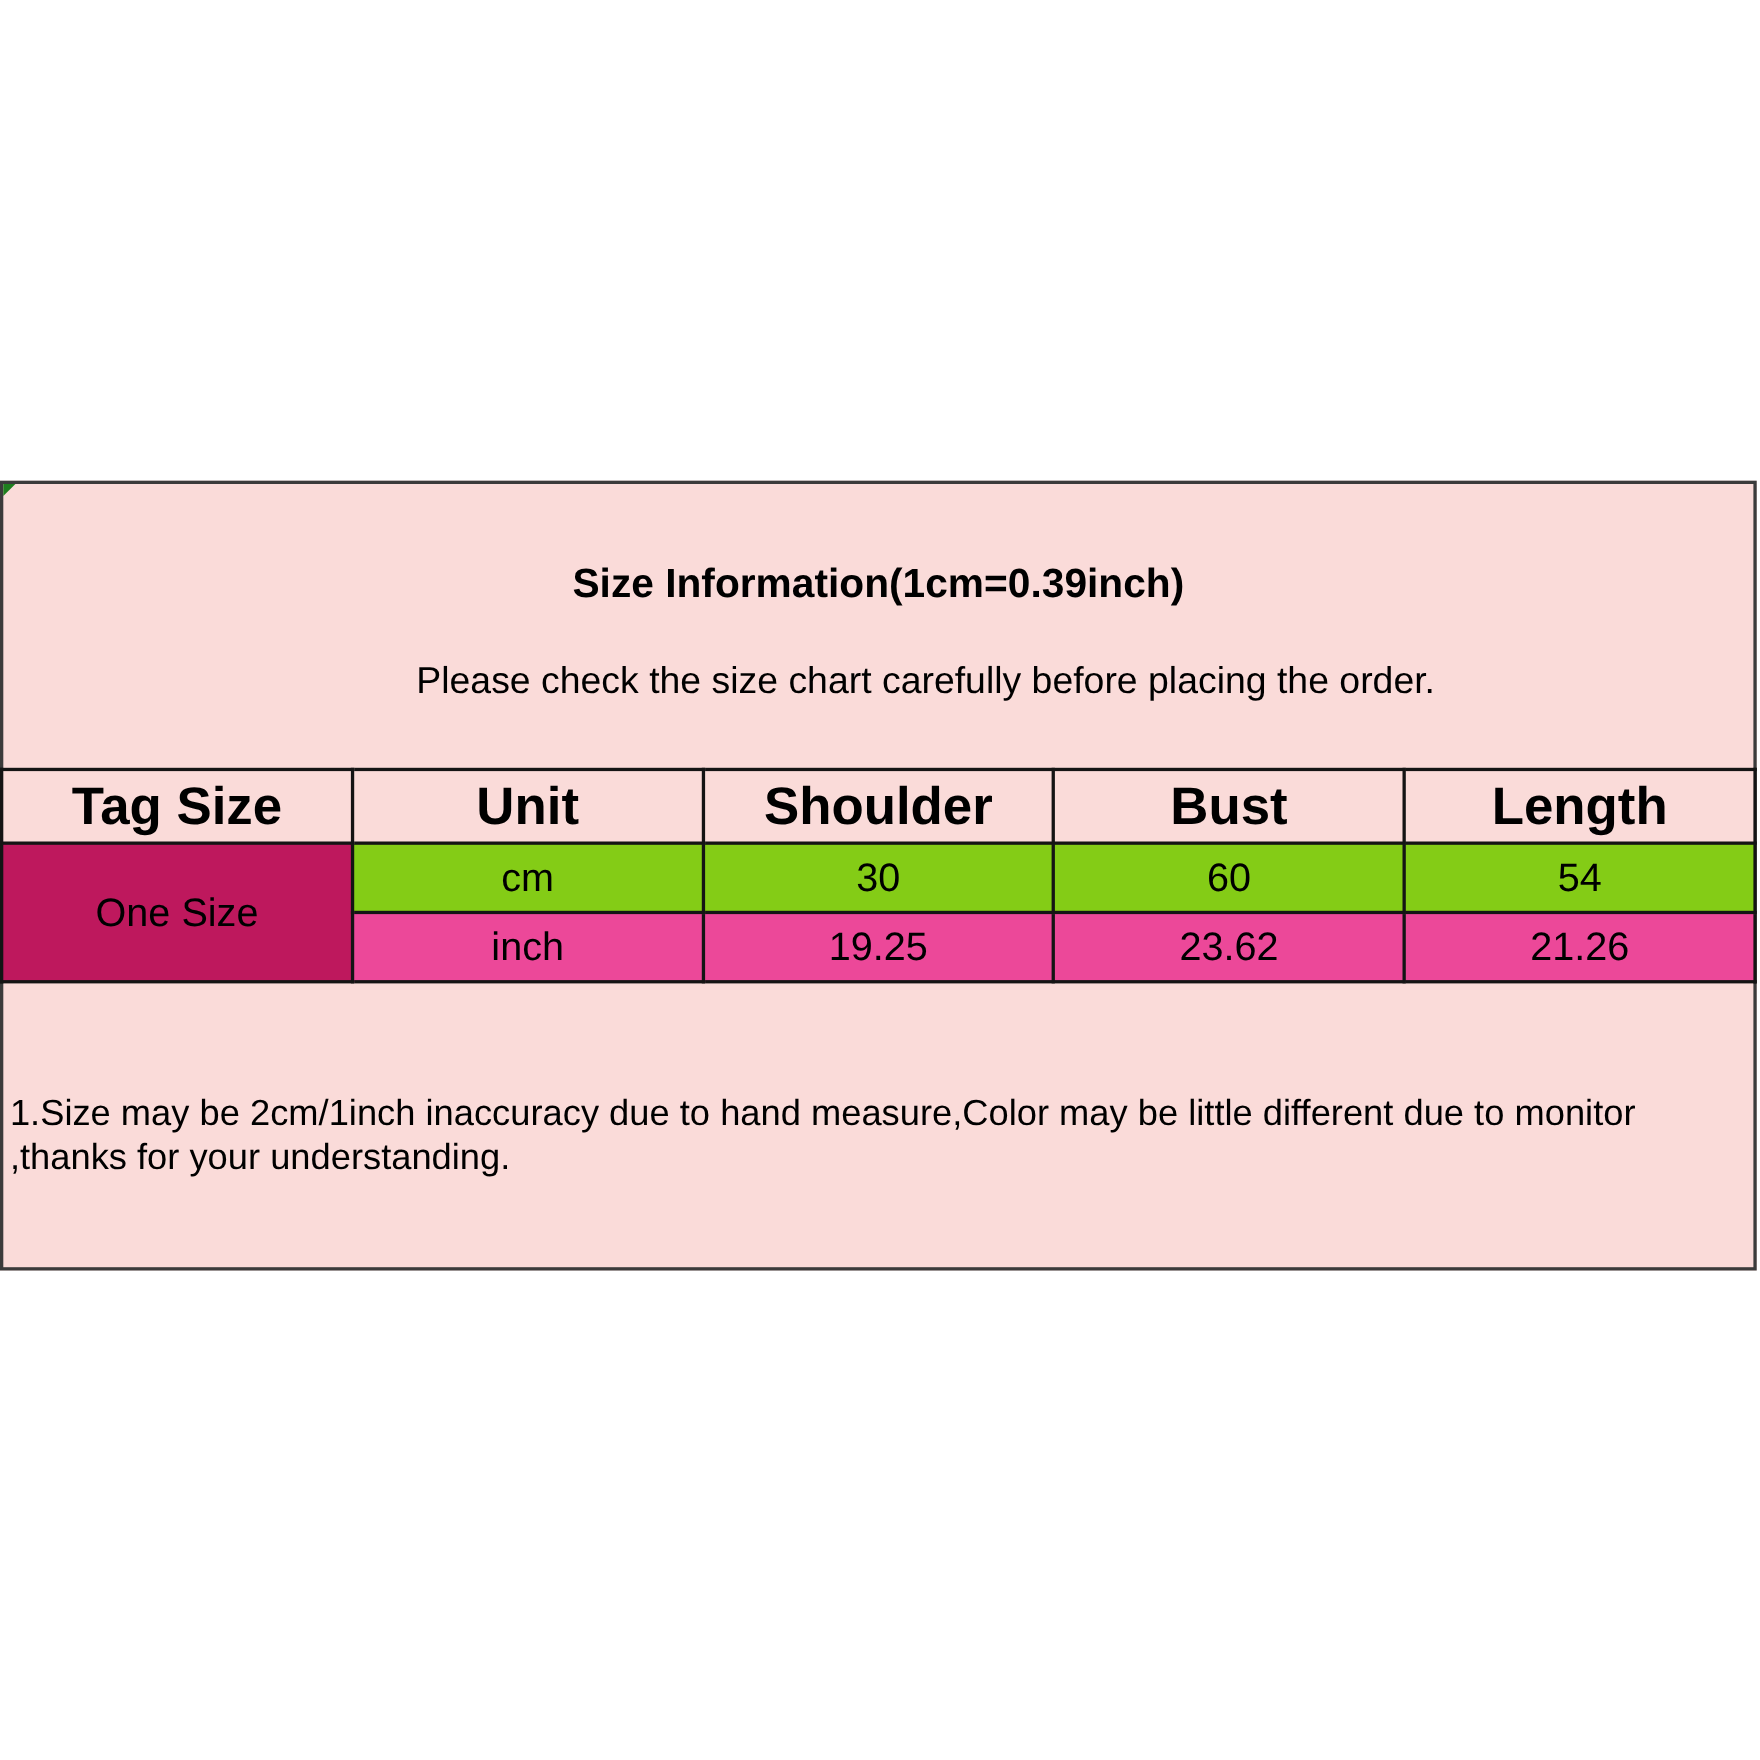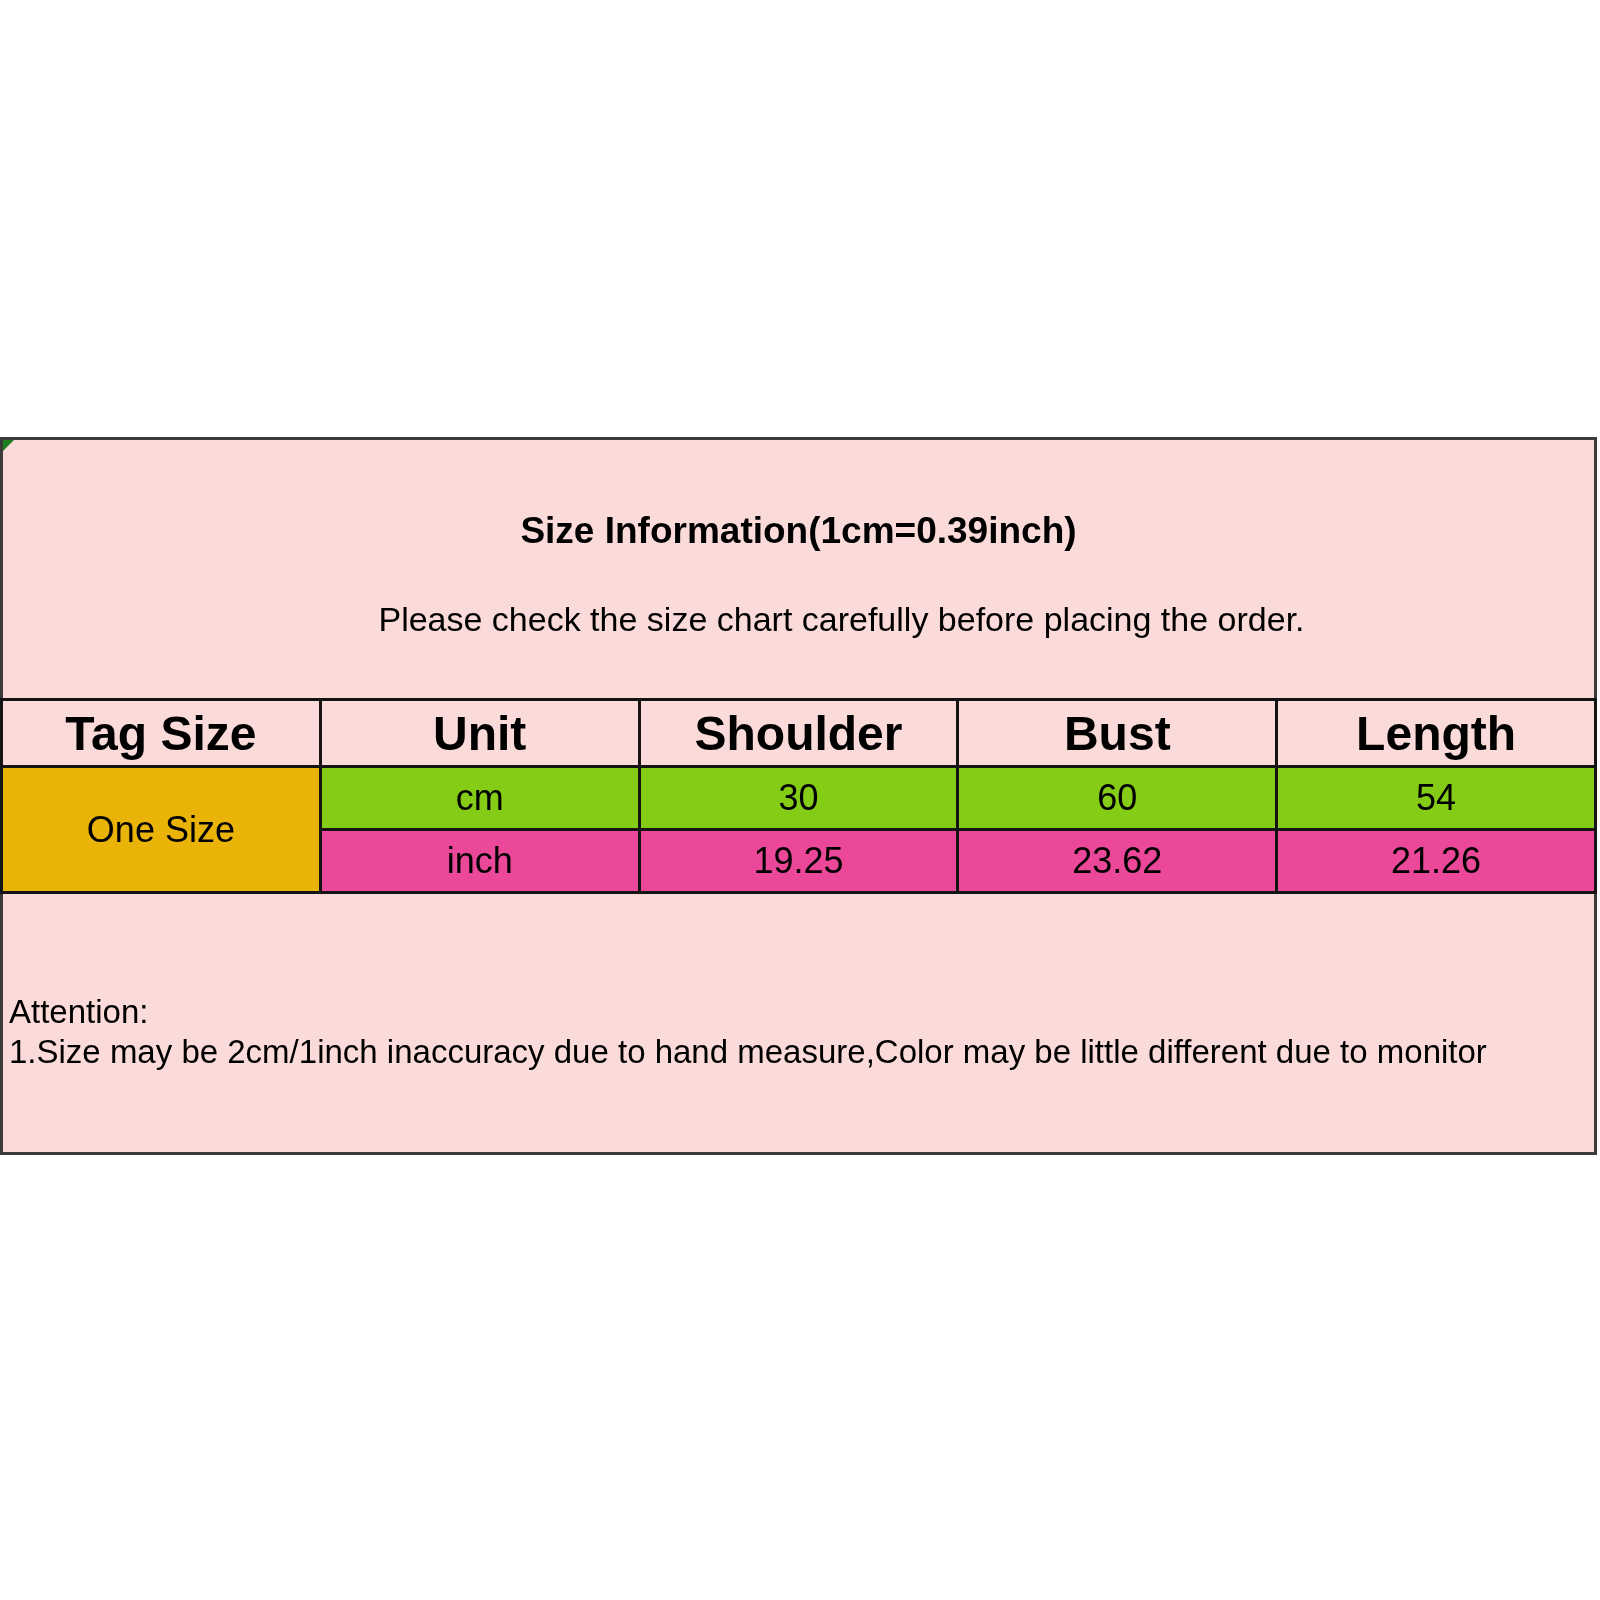--- a/index.html
+++ b/index.html
@@ -80,21 +80,21 @@
     background: #fadbd9;
   }
   table.size-table td {
     height: 60px;
     font-size: 36px;
     font-weight: normal;
   }
   .row-white td { background: #84cc16; }
   .row-pink td { background: #ec4899; }
   td.tag-cell {
-    background: #eab308;
+    background: #be185d;
     font-weight: bold;
     font-size: 38px;
   }
   .attention {
     position: absolute;
     top: 552px;
     left: 6px;
     right: 6px;
     font-size: 33px;
     line-height: 40px;
@@ -142,18 +142,18 @@
         <tr class="row-pink">
           <td>inch</td>
           <td>19.25</td>
           <td>23.62</td>
           <td>21.26</td>
         </tr>
       </tbody>
     </table>
 
     <div class="attention">
-      <div>Attention:</div>
       <div>1.Size may be 2cm/1inch inaccuracy due to hand measure,Color may be little different due to monitor</div>
+      <div>,thanks for your understanding.</div>
     </div>
 
   </div>
 </div>
 
 </body></html>

